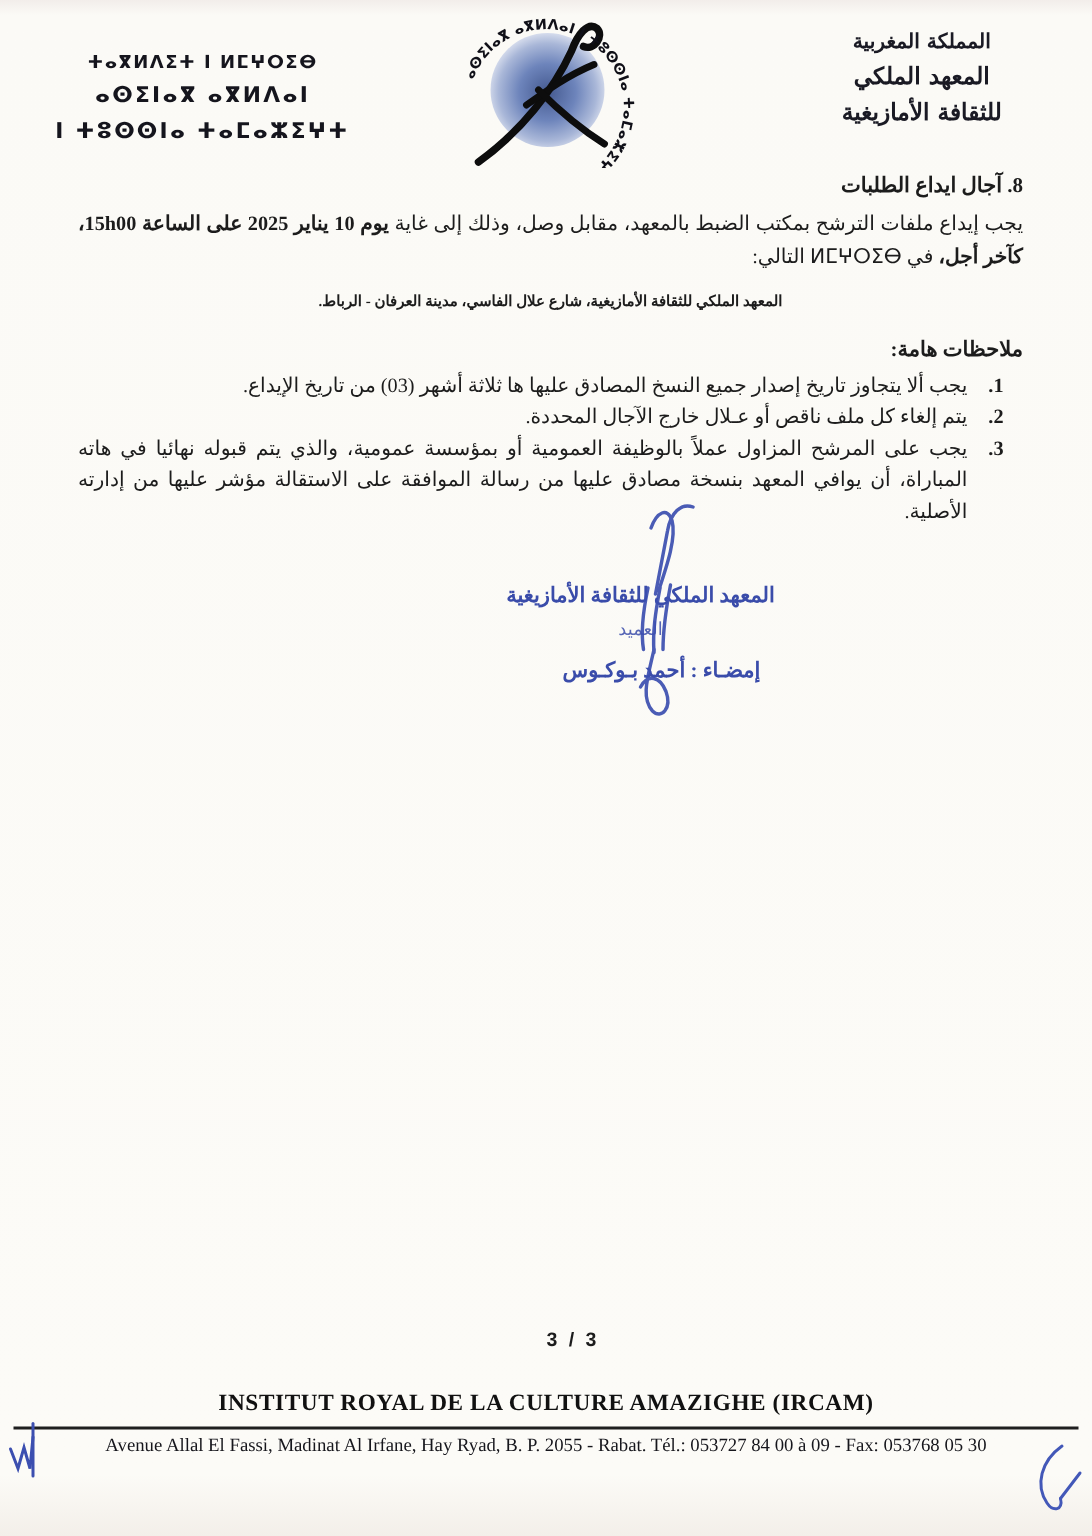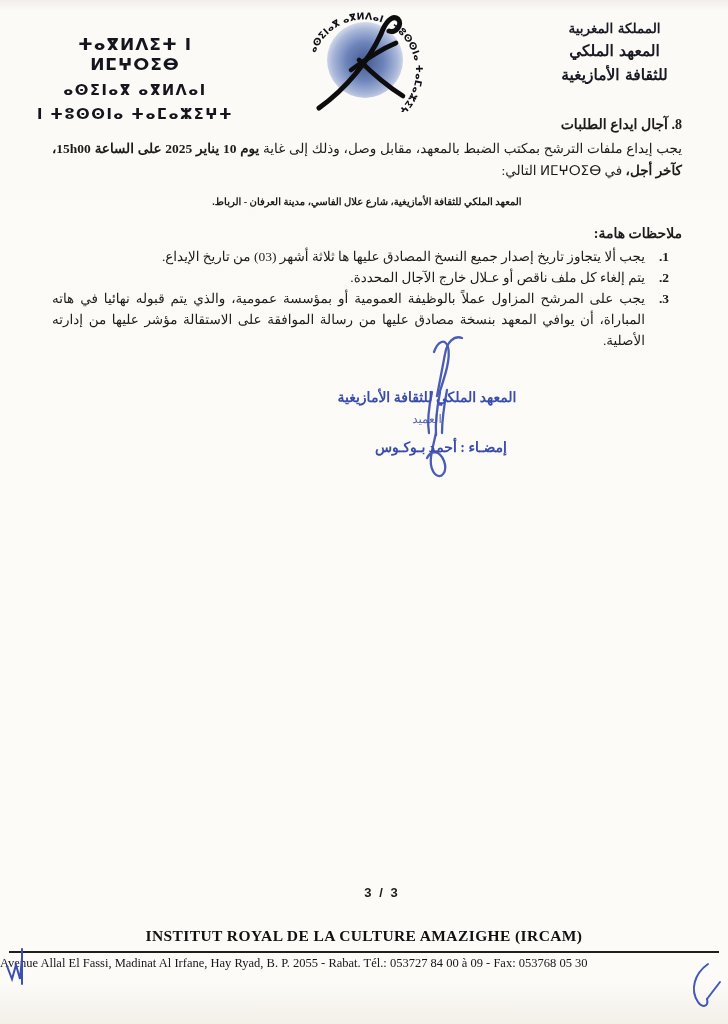--- a/index.html
+++ b/index.html
@@ -8,21 +8,21 @@
     position:relative;width:728px;height:1024px;overflow:hidden;
     background:linear-gradient(180deg,#f2edea 0px,#fbfaf6 10px,#fcfbf7 96%,#f3efe9 100%);
     color:#1c1c1c;
   }
   
   .hdr{position:relative;height:112px;}
   .tifinagh{
     position:absolute;left:30px;top:34px;width:210px;text-align:center;
     font-family:"DejaVu Sans",sans-serif;font-weight:bold;color:#15151d;
   }
-  .tif1{font-size:17px;letter-spacing:1px;margin-bottom:8px;}
+  .tif1{font-size:12px;letter-spacing:1px;margin-bottom:8px;}
   .tif2{font-size:14.5px;letter-spacing:1.5px;margin-bottom:8px;}
   .tif3{font-size:14.5px;letter-spacing:1.5px;}
   .hdr-ar{
     position:absolute;right:16px;top:18px;width:195px;text-align:center;
     direction:rtl;font-weight:bold;font-size:15.5px;line-height:1.55;color:#1a1a24;
     font-family:"DejaVu Serif","Liberation Serif",serif;
   }
   .logo{position:absolute;left:299px;top:6px;}
   
   .doc{direction:rtl;padding:2px 46px 0 52px;font-size:13.5px;line-height:1.62;}
@@ -46,21 +46,21 @@
   
   .pagenum{position:absolute;top:885px;left:0;width:100%;text-align:center;
     font-family:"Liberation Sans","DejaVu Sans",sans-serif;
     font-weight:bold;font-size:13px;letter-spacing:2px;padding-left:18px;}
   .footer{position:absolute;top:927px;left:0;right:0;}
   .f-title{text-align:center;font-family:Liberation Serif, serif;
     font-weight:bold;font-size:15.5px;letter-spacing:.4px;color:#111;}
   .f-rule{border:none;border-top:2px solid #1f1f1f;margin:6px 9px 3px 9px;}
   .f-ar{direction:rtl;text-align:center;font-weight:bold;font-size:11.5px;
     padding:0 20px;color:#16161c;}
-  .f-fr{text-align:left;font-size:12.5px;margin-top:3px;color:#16161c;}
+  .f-fr{text-align:center;font-size:12.5px;margin-top:3px;color:#16161c;}
   .penmark-left{position:absolute;top:946px;left:3px;}
   .penmark-right{position:absolute;top:962px;left:686px;}
 </style>
 </head>
 <body>
 
 <div class="page">
 
   <div class="hdr">
 

